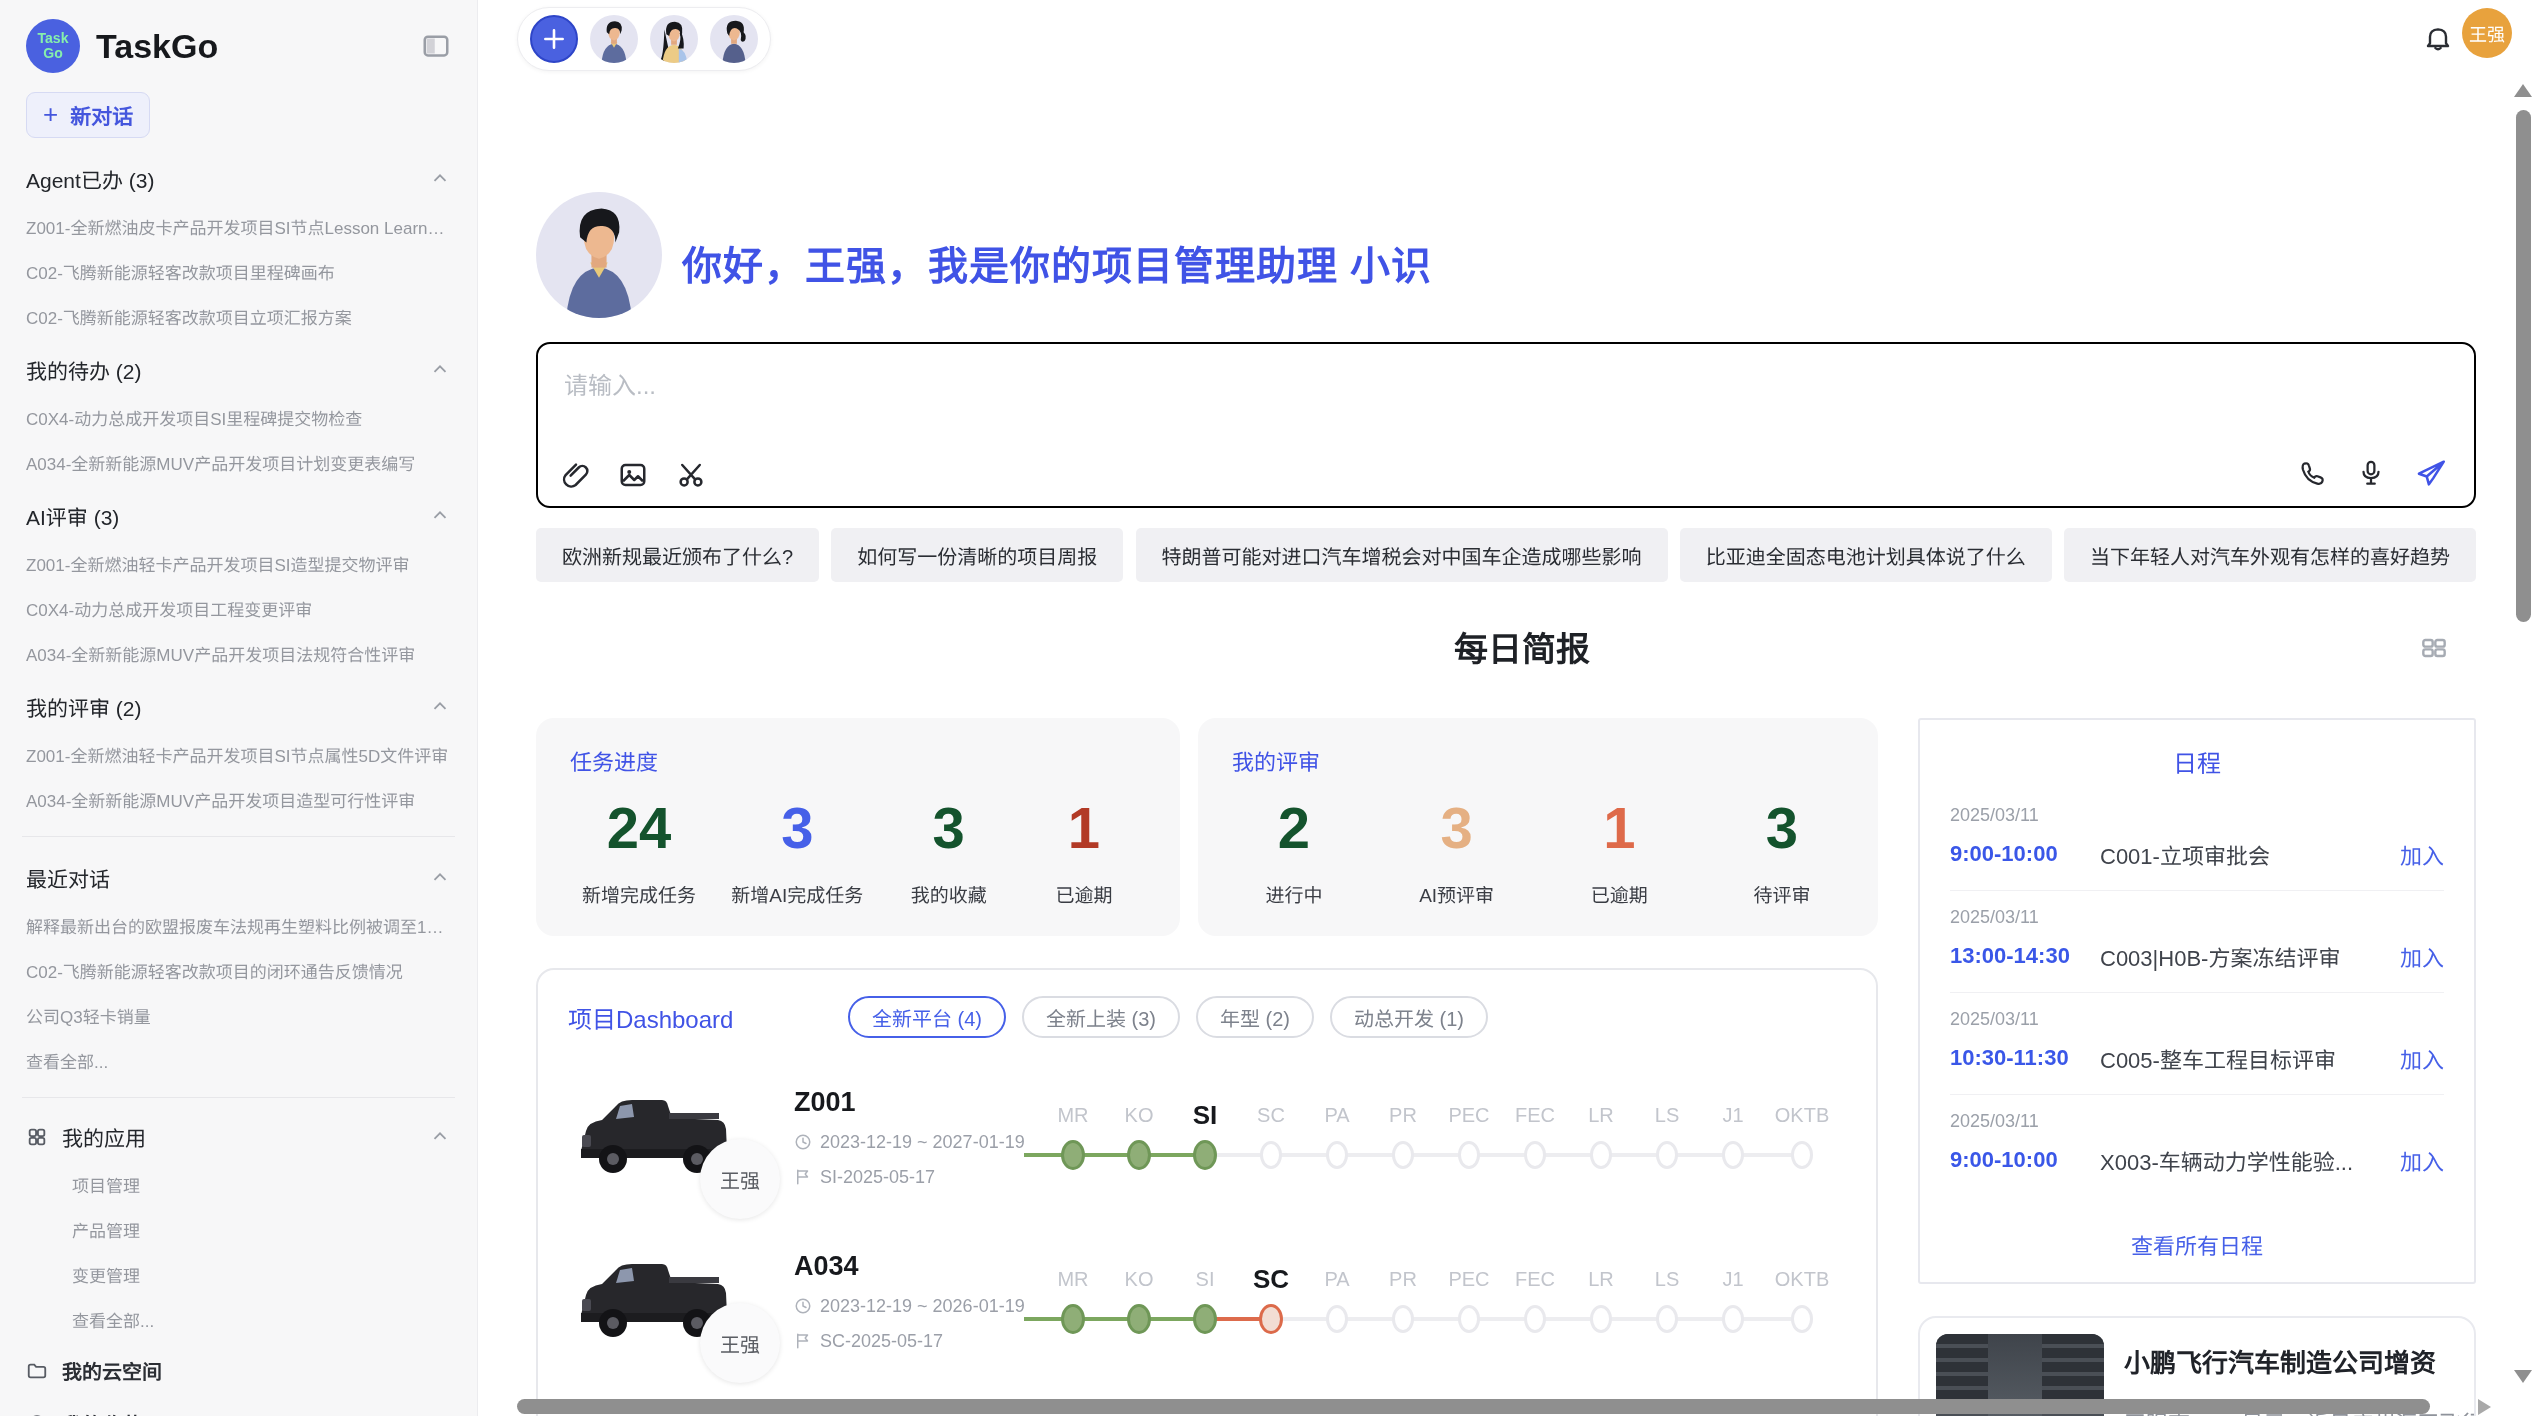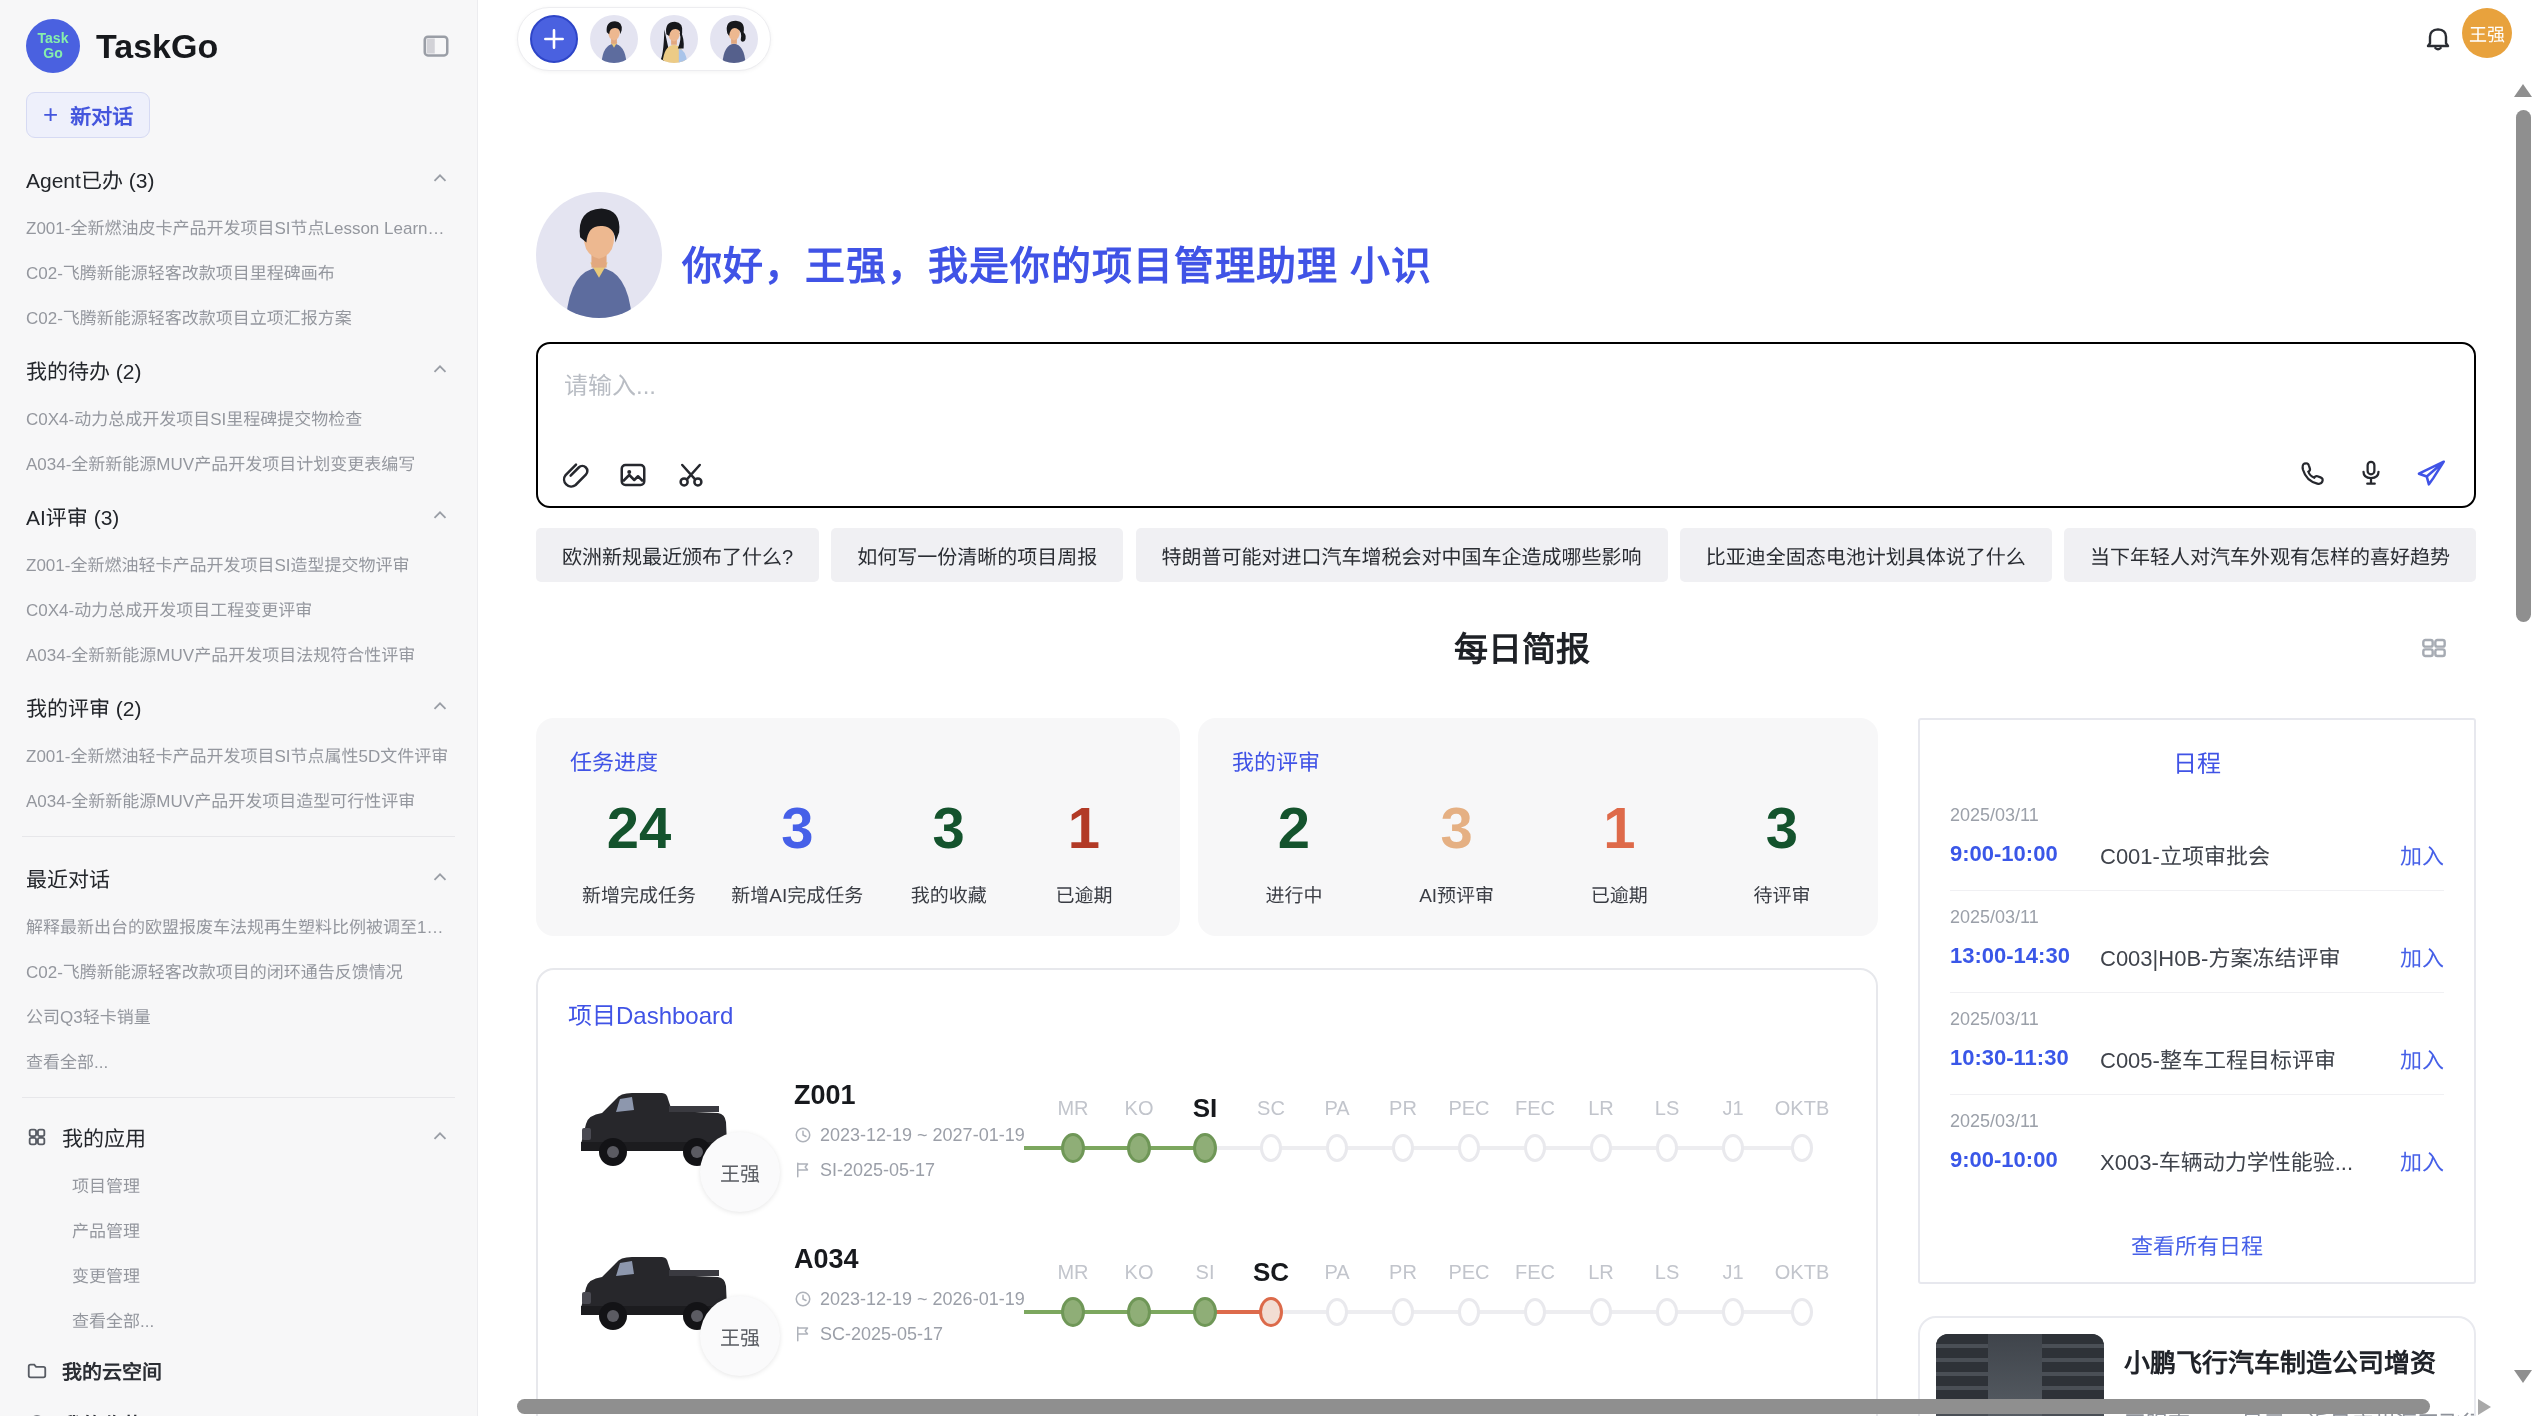--- a/index.html
+++ b/index.html
@@ -539,20 +539,26 @@
     <div class="metric">
       <div class="val">3</div>
       <div class="lab">待评审</div>
     </div>
   </div>
 </div>
 
 <div class="dash-card">
   <div class="dash-head">
     <div class="dash-title">项目Dashboard</div>
+    <div class="tabs">
+      <div class="tab active">全新平台 (4)</div>
+      <div class="tab">全新上装 (3)</div>
+      <div class="tab">年型 (2)</div>
+      <div class="tab">动总开发 (1)</div>
+    </div>
   </div>
 
   <div class="project-row">
     <div class="truck-wrap">
       <svg class="truck" viewBox="0 0 170 104">
           <use href="#truck"></use>
         </svg>
       <div class="owner-badge">王强</div>
     </div>
     <div class="proj-info">

